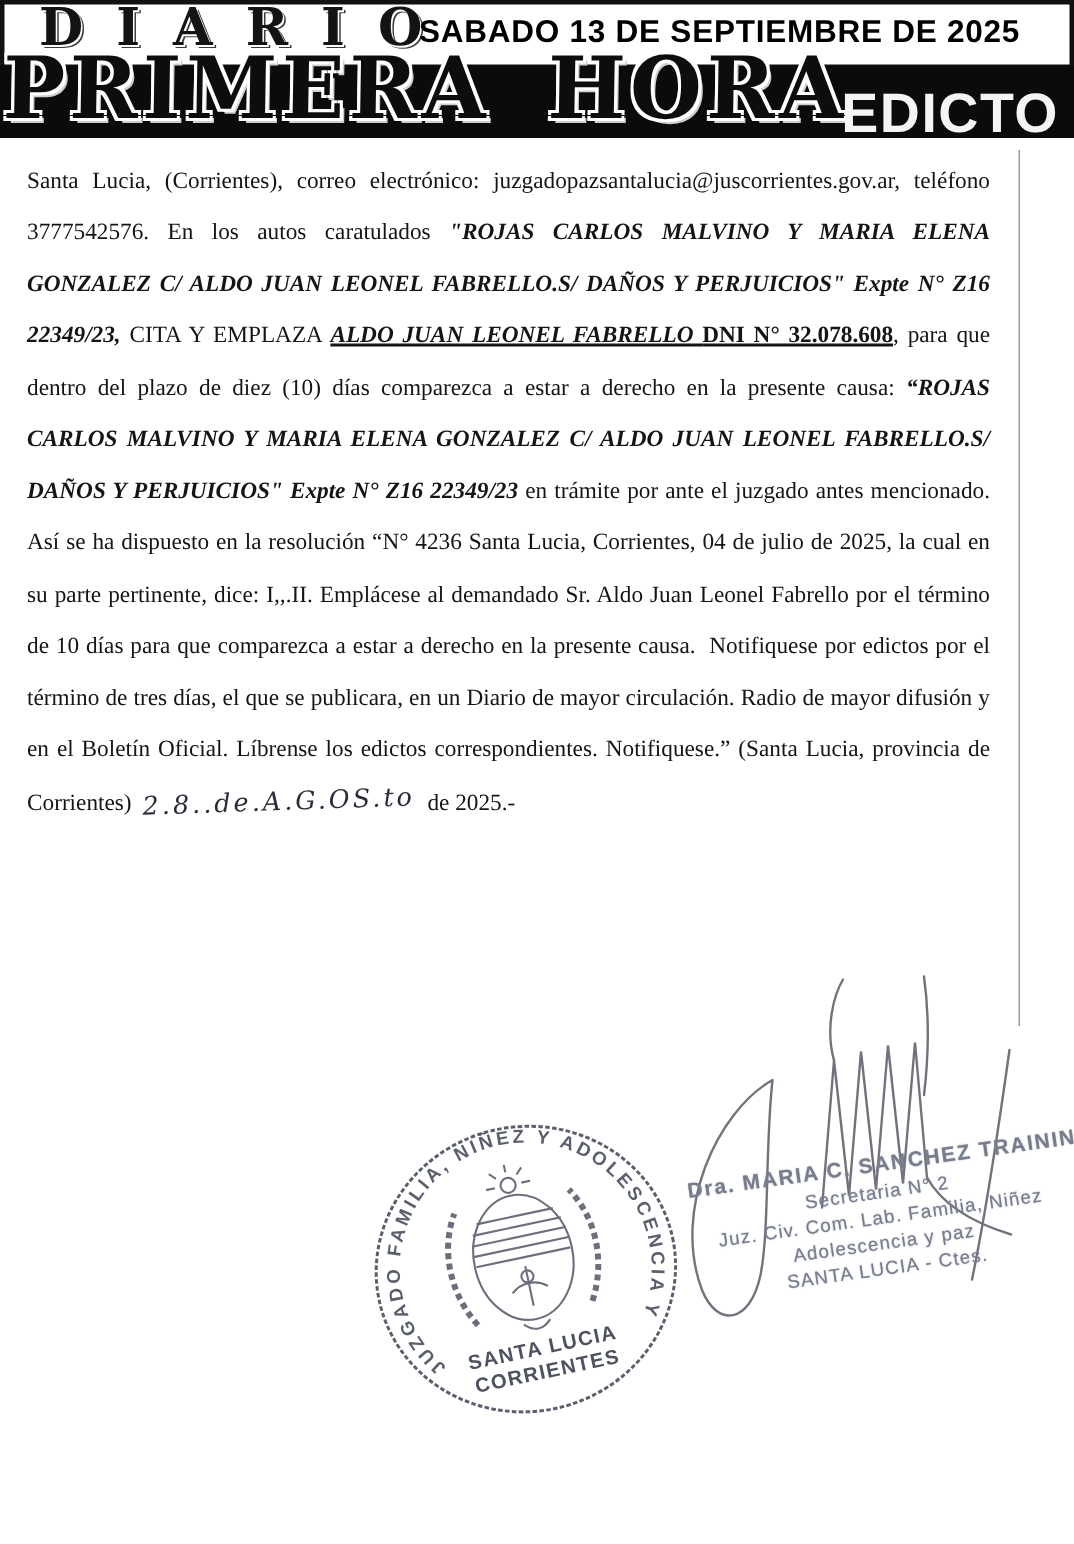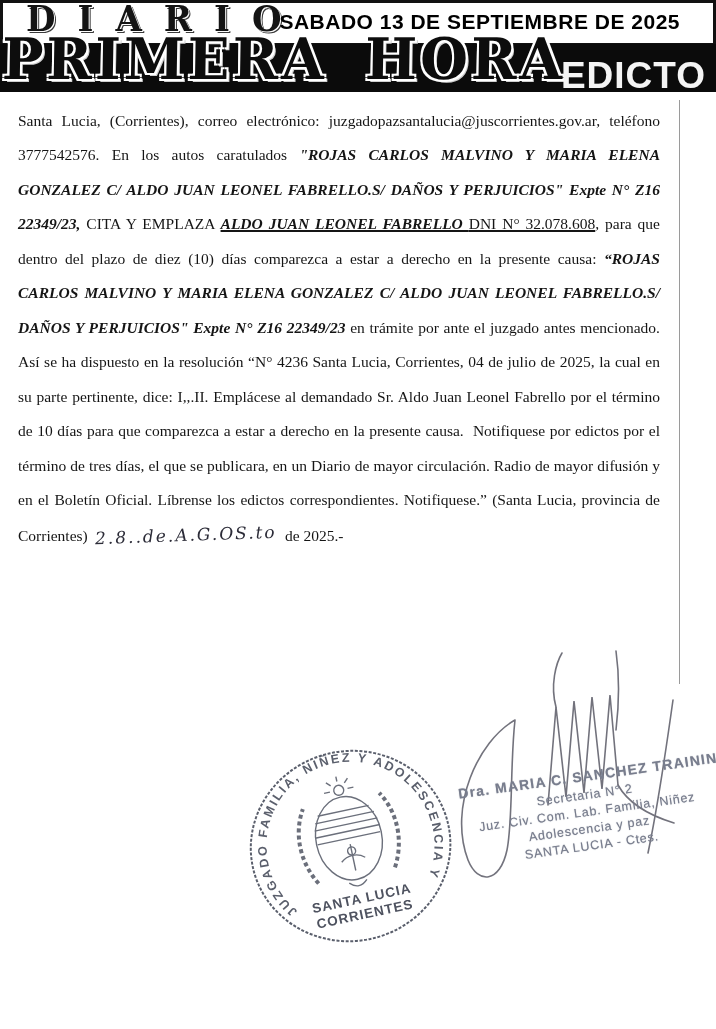--- a/index.html
+++ b/index.html
@@ -44,21 +44,21 @@
   .edicto-body{
     margin:0;padding:0 56px 0 18px;
     font-size:15.5px;line-height:34.5px;text-align:justify;color:#151515;
   }
   .seg{white-space:pre-wrap;}
   .seg-r{}
   .seg-b{font-weight:normal;}
   .seg-i{}
   .seg-bi{font-weight:bold;font-style:italic;}
   .seg-biu{font-weight:bold;font-style:italic;text-decoration:underline;text-decoration-thickness:2px;margin-top:13px;}
-  .seg-bu{font-weight:normal;text-decoration:underline;text-decoration-thickness:2px;}
+  .seg-bu{font-weight:bold;text-decoration:underline;text-decoration-thickness:2px;}
   .seg-hand{
     display:inline-block;font-family:"DejaVu Serif", serif;font-style:italic;
     font-size:17px;letter-spacing:2px;color:#2c2c38;transform:rotate(-2deg);
   }
   .column-divider{position:absolute;left:679px;top:100px;width:1px;height:584px;background:#9a9a9a;}
   
   .stamps{position:absolute;left:0;top:700px;width:716px;height:300px;}
   .court-seal{position:absolute;left:246px;top:48px;width:210px;height:200px;transform:rotate(-12deg);opacity:.92;}
   .secretary-stamp{
     position:absolute;left:462px;top:68px;width:250px;

